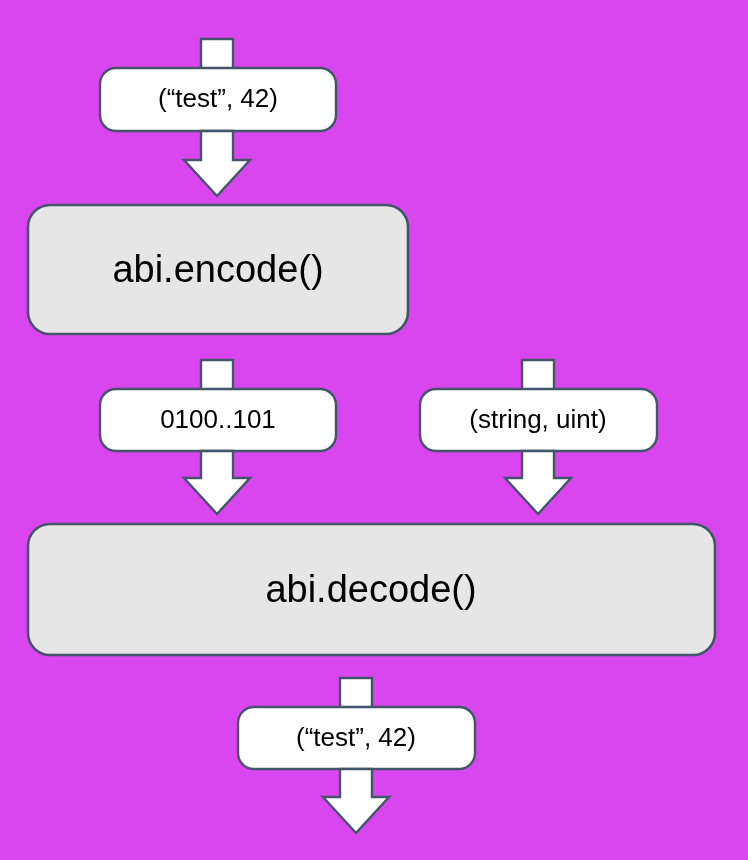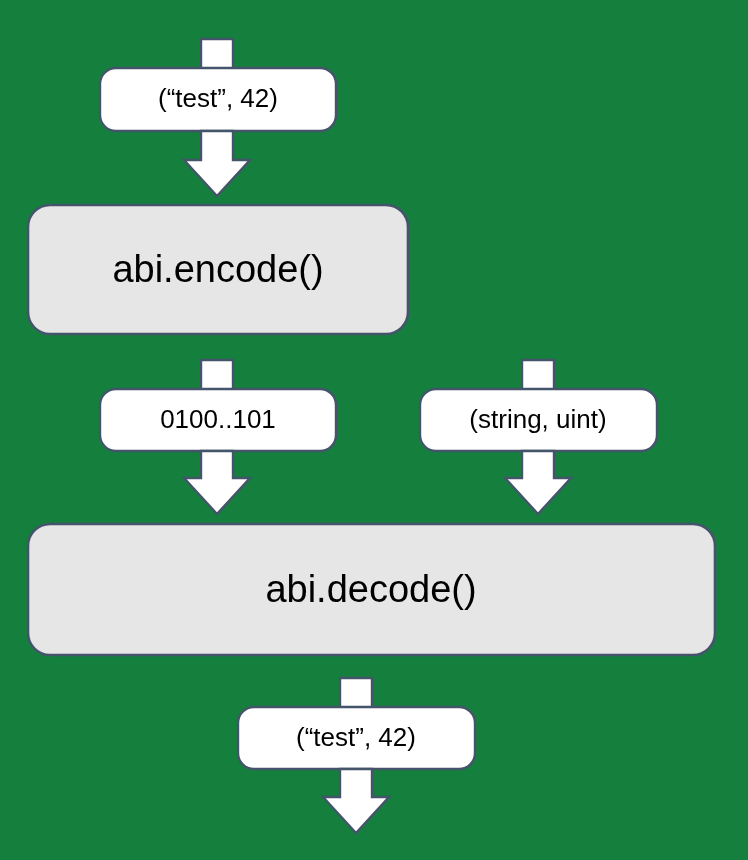--- a/index.html
+++ b/index.html
@@ -8,21 +8,21 @@
     padding: 0;
     background: #ffffff;
   }
   body {
     font-family: "Liberation Sans", sans-serif;
   }
   #diagram-canvas {
     position: relative;
     width: 748px;
     height: 860px;
-    background: #15803d;
+    background: #d946ef;
     overflow: hidden;
     text-decoration: underline;
   }
   #diagram-canvas svg {
     position: absolute;
     top: 0;
     left: 0;
     display: block;
   }
   .node-label {

